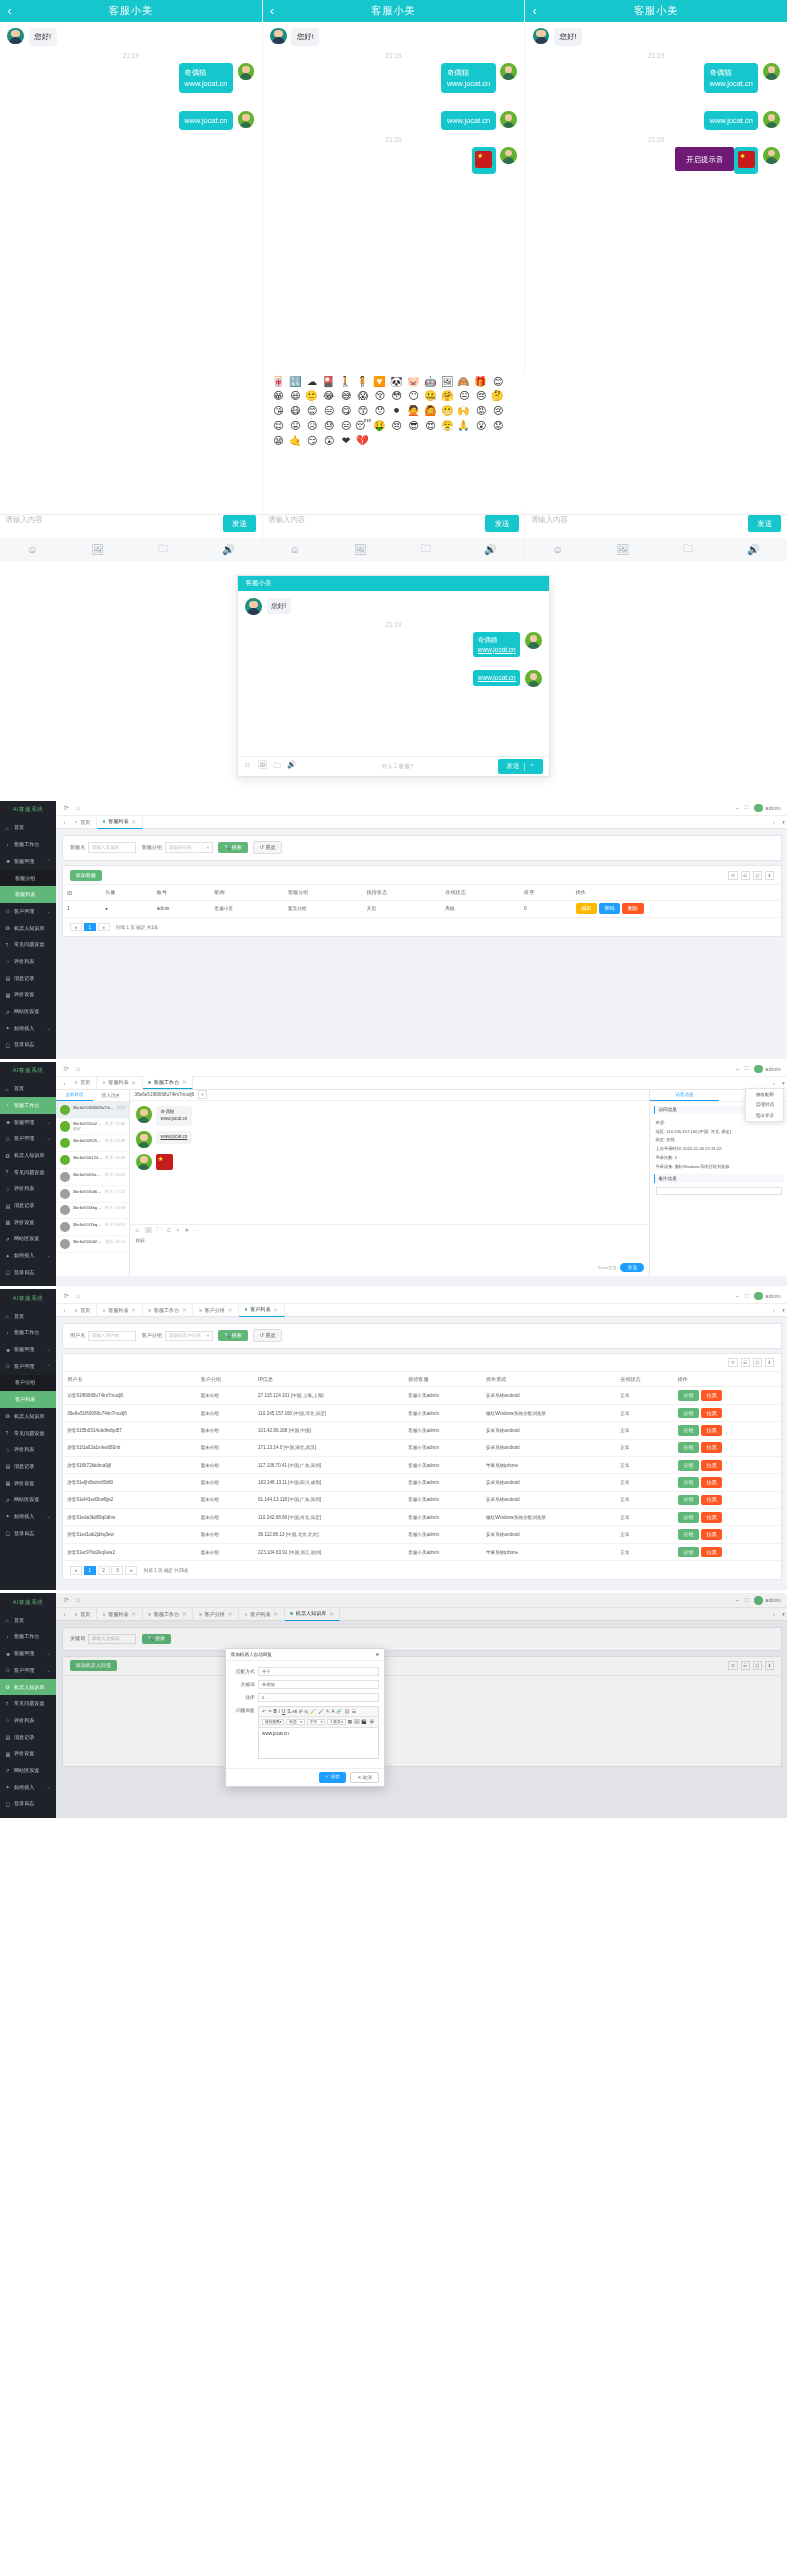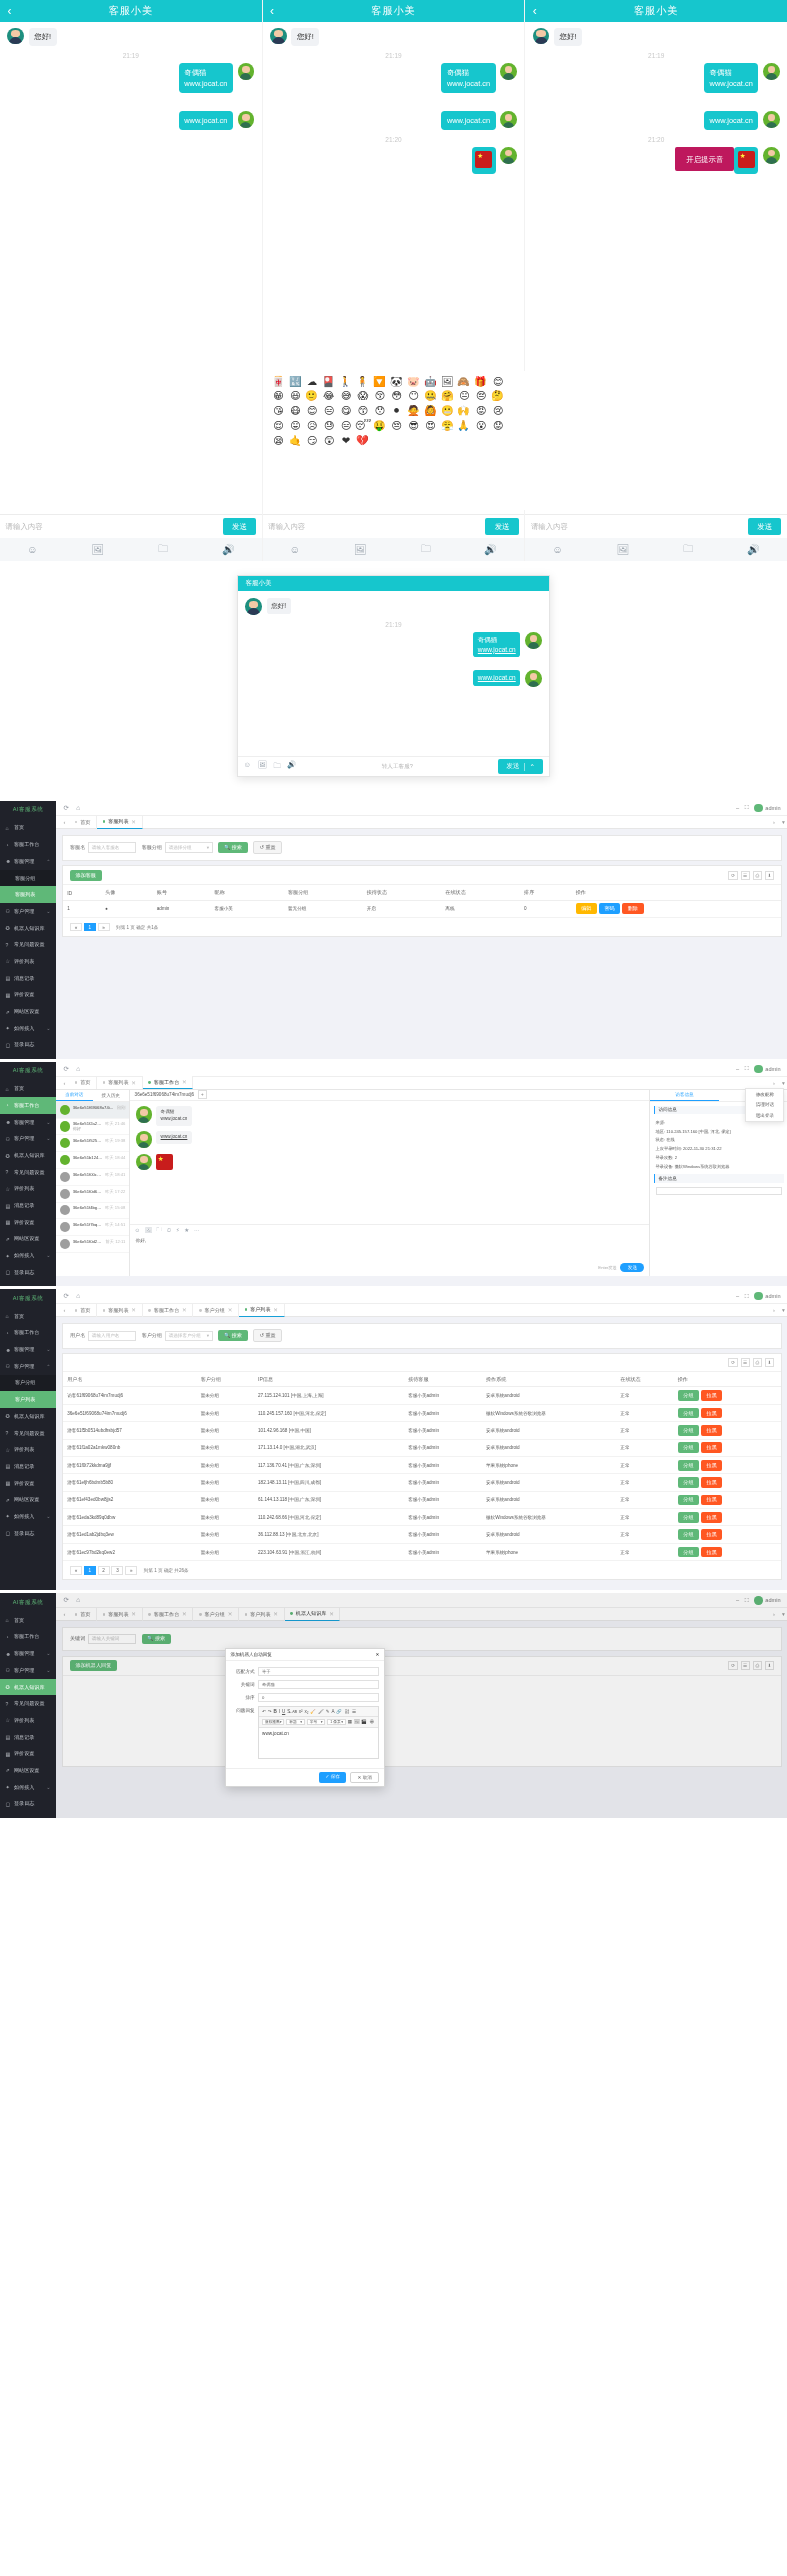--- a/index.html
+++ b/index.html
@@ -30,30 +30,30 @@
   .avatar.agent { background:#1d8f7f; }
   .avatar.agent::before{ content:""; position:absolute; left:3.7px; top:2.8px; width:9.3px; height:6.5px; border-radius:50% 50% 45% 45%; background:#f3c9a6; }
   .avatar.agent::after{ content:""; position:absolute; left:1.9px; bottom:0; width:13px; height:7.4px; border-radius:6.5px 6.5px 0 0; background:#2b3a55; }
   .avatar.visitor { background:#63b32e; }
   .avatar.visitor::before{ content:""; position:absolute; left:4.6px; top:2.8px; width:7.4px; height:6.5px; border-radius:50%; background:#f3c9a6; }
   .avatar.visitor::after{ content:""; position:absolute; left:2.8px; bottom:0; width:11px; height:6.5px; border-radius:5.6px 5.6px 0 0; background:#2f6f4f; }
 
   .bubble { max-width:102px; border-radius:3.7px; padding:3.7px 5.6px; font-size:7.4px; line-height:1.5; word-break:break-all; }
   .bubble.in { background:#f0f2f5; color:#333; margin-left:4.6px; }
   .bubble.out { background:#16c6cd; color:#fff; margin-right:4.6px; }
-  .bubble.dark { background:#be185d; color:#fff; padding:6.5px 11px; font-size:7.4px; border-radius:1.9px; max-width:none; }
+  .bubble.dark { background:#701a75; color:#fff; padding:6.5px 11px; font-size:7.4px; border-radius:1.9px; max-width:none; }
   .ts { text-align:center; color:#c8c8c8; font-size:6.5px; margin:4.6px 0; }
   .flag {
     width:16.7px; height:16.7px; background:#c81c1c; border-radius:1.9px; display:inline-block;
     position:relative;
   }
   .flag::before{ content:"★"; position:absolute; color:#ffec3d; font-size:6.5px; left:1.9px; top:0.9px;}
   .flagwrap { background:#16c6cd; border-radius:3.7px; padding:3.7px; margin-right:4.6px; display:inline-block; }
 
-  .m-inputbar { height:24px; border-top:0.9px solid #ececec; display:flex; align-items:center; padding:0 5.6px; flex:0 0 24px; background:#fff; }
+  .m-inputbar { height:24px; border-top:0.9px solid #ececec; display:flex; align-items:flex-start; padding:0 5.6px; flex:0 0 24px; background:#fff; }
   .m-input-ph { flex:1; font-size:7.4px; color:#b9b9b9; }
   .m-send { background:#16c6cd; color:#fff; font-size:7.4px; padding:3.7px 9.3px; border-radius:1.9px; }
   .m-tools { height:23px; background:#f5f7f9; display:flex; align-items:center; justify-content:space-around; flex:0 0 23px; }
   .m-tools .tico { color:#9aa3ad; font-size:10.2px; }
 
   
   .emoji-panel {
     position:absolute; left:263px; top:371px; width:263px; height:139px;
     background:#fff; padding:5.6px 7.4px; z-index:5;
   }

